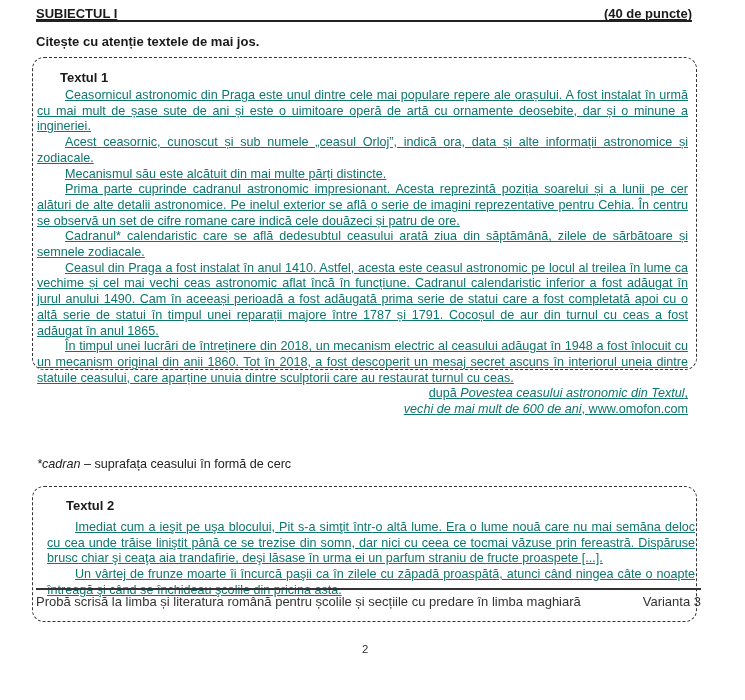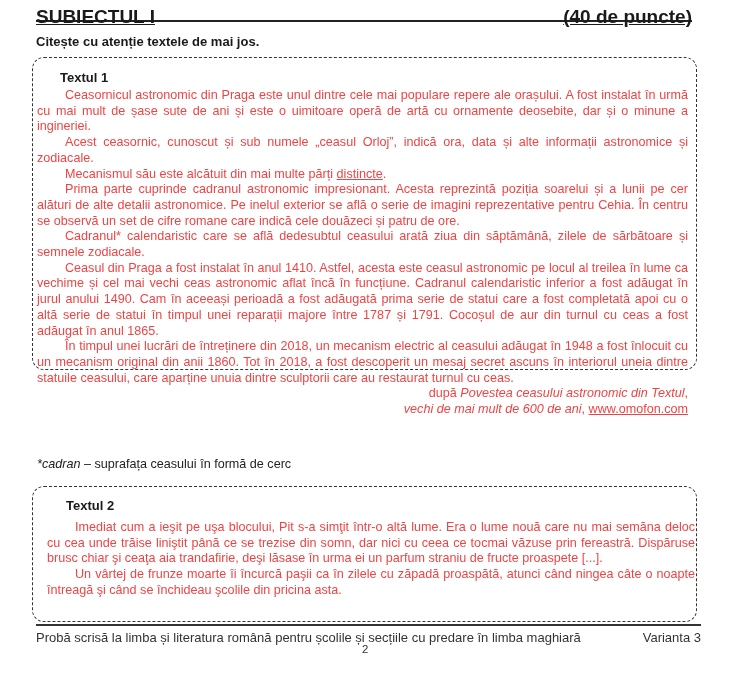--- a/index.html
+++ b/index.html
@@ -1,38 +1,38 @@
 <!DOCTYPE html>
 <html><head>
 <meta charset="utf-8">
 <style>
   * { box-sizing: border-box; margin: 0; padding: 0; }
   html, body { width: 745px; height: 700px; background: #ffffff; overflow: hidden; }
   body { font-family: "Liberation Sans", sans-serif; color: #1a1a1a; position: relative; }
   .page { position: absolute; left: 0; top: 0; width: 745px; height: 700px; }
-  .header { position: absolute; left: 36px; top: 6px; width: 656px; height: 16px; border-bottom: 2px solid #222; font-weight: bold; font-size: 19px; }
+  .header { position: absolute; left: 36px; top: 6px; width: 656px; height: 16px; border-bottom: 2px solid #222; font-weight: bold; font-size: 13px; }
   .header .left { position: absolute; left: 0; top: 0; text-decoration: underline; }
   .header .right { position: absolute; right: 0; top: 0; text-decoration: underline; }
   .instr { position: absolute; left: 36px; top: 34px; font-weight: bold; font-size: 13px; }
   .box { position: absolute; border: 1.5px dashed #333; border-radius: 12px; }
   .box1 { left: 32px; top: 57px; width: 665px; height: 313px; }
   .box2 { left: 32px; top: 486px; width: 665px; height: 136px; }
   .box-title { position: absolute; font-weight: bold; font-size: 13px; }
   .box1 .box-title { left: 27px; top: 12px; }
   .box2 .box-title { left: 33px; top: 11px; }
-  .text { position: absolute; font-size: 12.6px; line-height: 15.7px; text-align: justify; color: #ef4444; }
+  .text { position: absolute; font-size: 12.6px; line-height: 15.7px; text-align: justify; color: #0f766e; text-decoration: underline; }
   .box1 .text { left: 4px; top: 30px; width: 651px; }
   .box2 .text { left: 14px; top: 33px; width: 648px; }
   .para { text-indent: 28px; }
   .u { text-decoration: underline; }
   .source { text-align: right; margin-top: 0; }
   .source i { font-style: italic; }
   .footnote { position: absolute; left: 4px; top: 399px; font-size: 12.6px; color: #222; }
   .footnote i { font-style: italic; margin-top: 24px; }
-  .footer { position: absolute; left: 36px; top: 624px; width: 665px; border-top: 2px solid #333; font-size: 13px; padding-top: 4px; color: #333; }
+  .footer { position: absolute; left: 36px; top: 588px; width: 665px; border-top: 2px solid #333; font-size: 13px; padding-top: 4px; color: #333; }
   .footer .fl { position: absolute; left: 0; top: 4px; }
   .footer .fr { position: absolute; right: 0; top: 4px; }
   .pagenum { position: absolute; left: 362px; top: 643px; font-size: 11.4px; color: #333; }
 </style>
 </head>
 <body>
 
 <div class="page">
 
   <div class="header">

